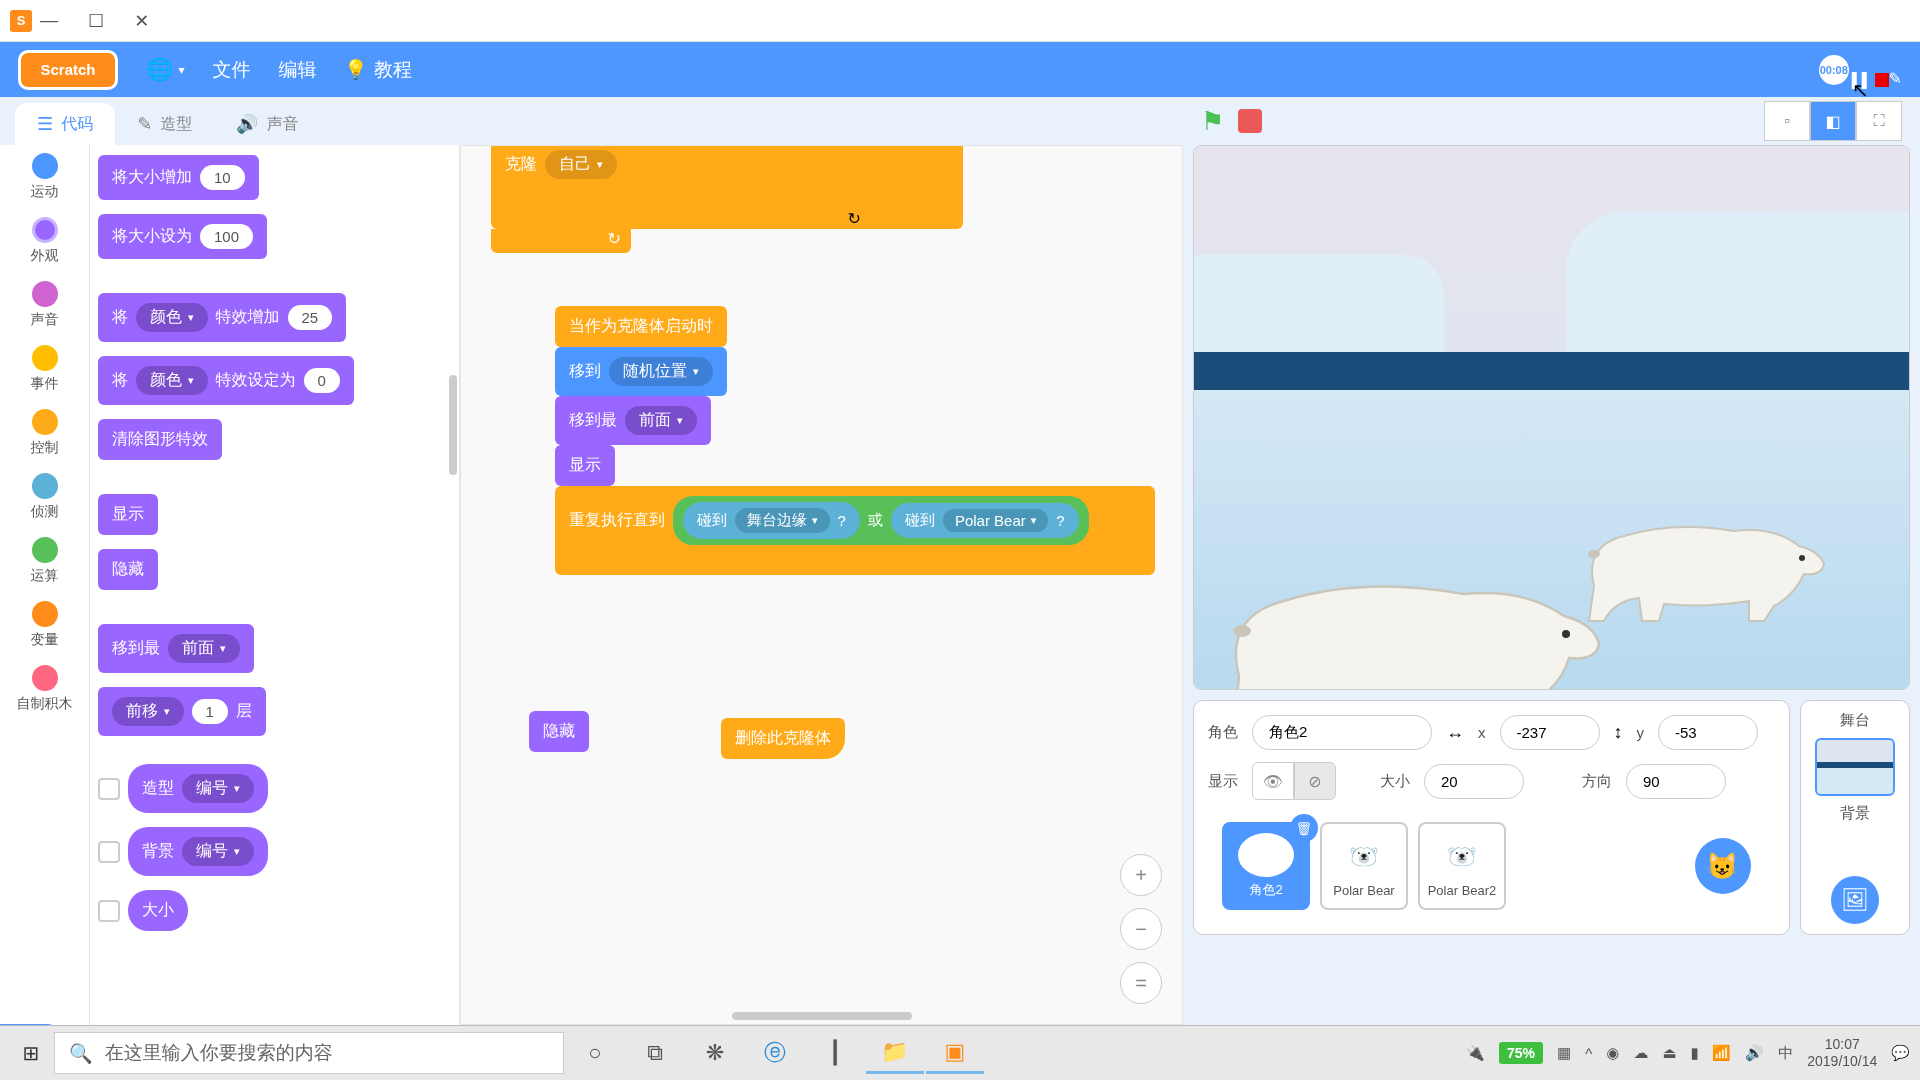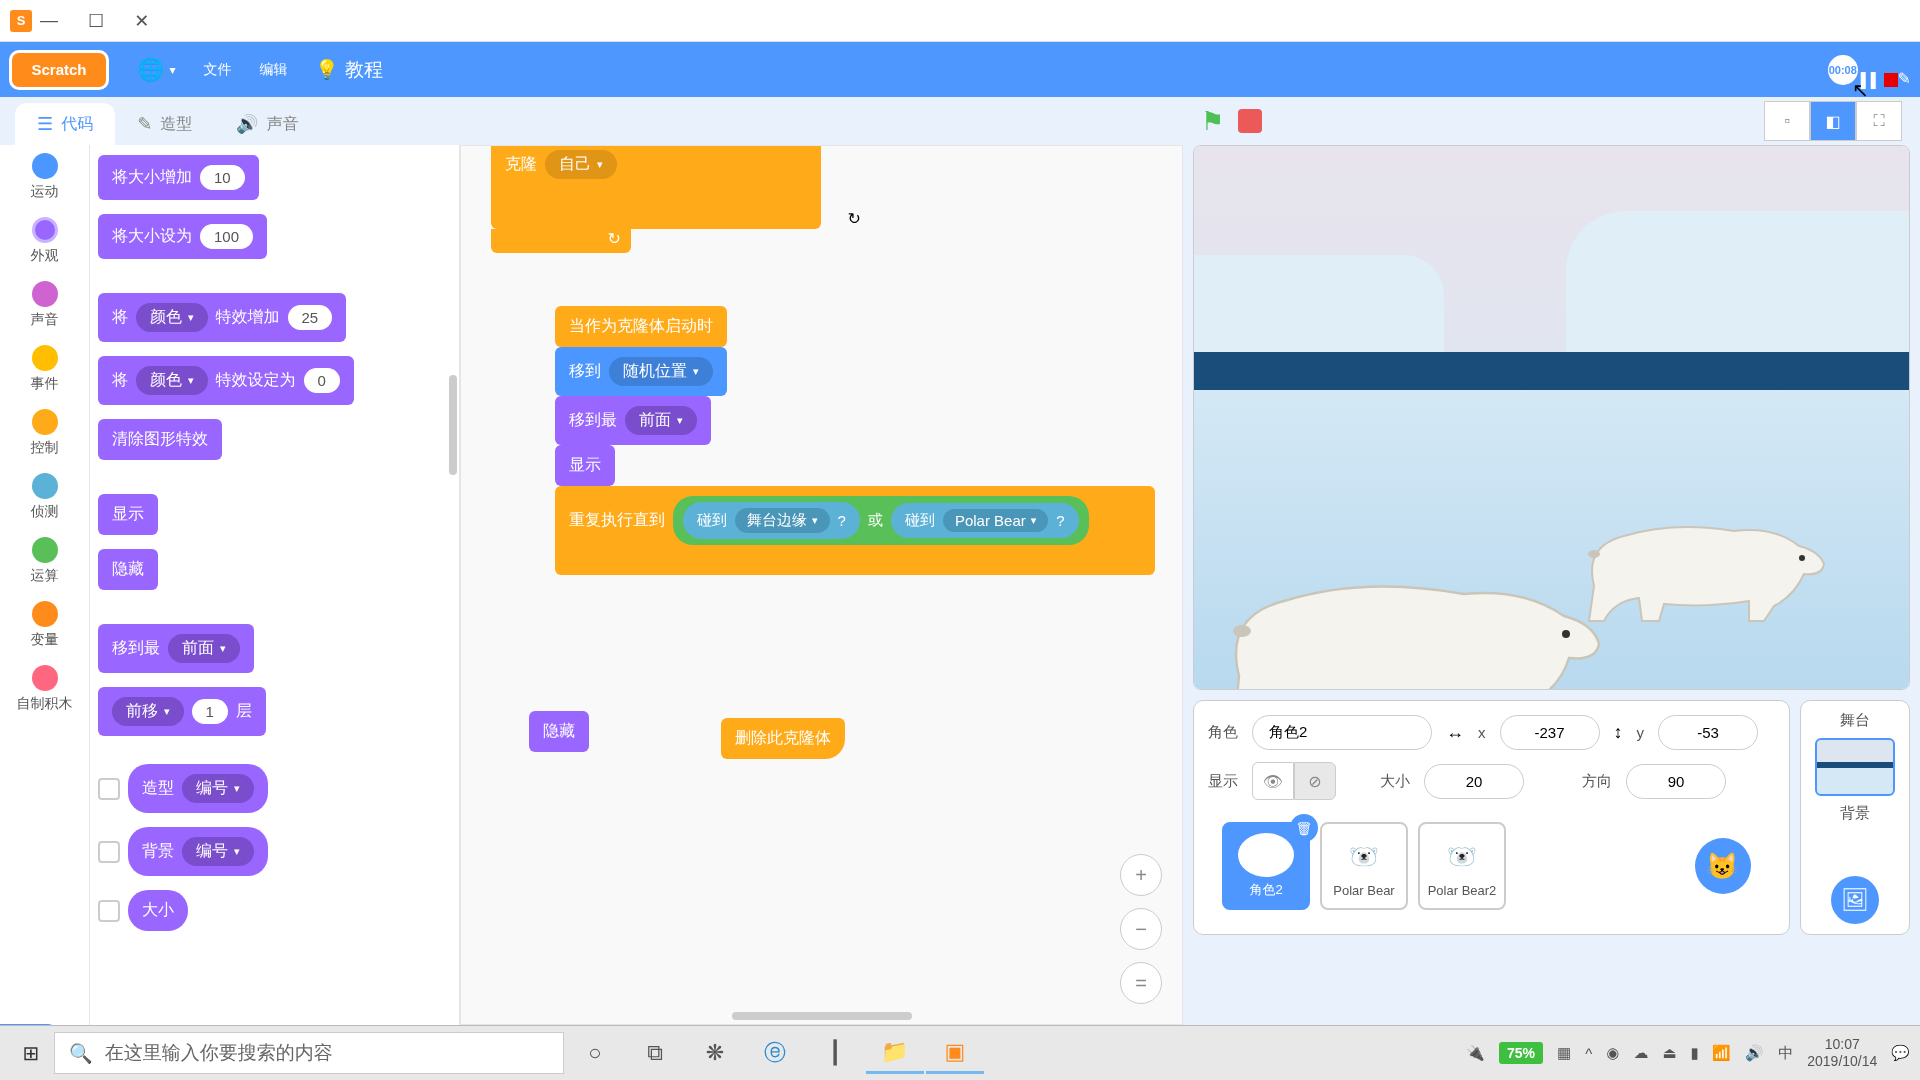--- a/index.html
+++ b/index.html
@@ -1,24 +1,24 @@
 <!DOCTYPE html>
 <html><head>
 <meta charset="utf-8">
 <style>
 * { margin: 0; padding: 0; box-sizing: border-box; font-family: "Microsoft YaHei", Arial, sans-serif; }
 body { background: #f0f0f0; width: 1920px; height: 1080px; overflow: hidden; }
 .titlebar { height: 42px; background: #fff; display: flex; align-items: center; padding: 0 10px; border-bottom: 1px solid #ddd; }
 .titlebar .logo { width: 22px; height: 22px; background: #ff8c1a; border-radius: 3px; margin-right: 8px; display:flex;align-items:center;justify-content:center;color:#fff;font-size:13px;font-weight:bold;}
 .titlebar .title { font-size: 16px; color: #333; flex: 1; }
 .titlebar .win-controls { display: flex; gap: 30px; font-size: 18px; color: #555; }
-.menubar { height: 55px; background: #4d97ff; display: flex; align-items: center; padding: 0 9px; gap: 28px; }
+.menubar { height: 55px; background: #4d97ff; display: flex; align-items: center; padding: 0 18px; gap: 28px; }
 .menubar .scratch-logo { width: 100px; height: 40px; background: #ff8c1a; border-radius: 10px; border:3px solid #fff; display:flex;align-items:center;justify-content:center;color:#fff;font-weight:bold;font-size:15px;}
 .menubar .globe { color: #fff; font-size: 22px; display:flex;align-items:center;gap:5px;}
-.menubar .menu-item { color: #fff; font-size: 14px; font-weight: 500; }
+.menubar .menu-item { color: #fff; font-size: 19px; font-weight: 500; }
 .menubar .bulb { color:#fff;font-size:19px;display:flex;align-items:center;gap:6px;}
 .menubar .project-name { background: #5fa3ff; border: 2px solid #3e82e0; border-radius: 6px; padding: 8px 18px; color: #fff; font-size: 18px; width: 280px; }
 .menubar .right-controls { margin-left: auto; display: flex; align-items: flex-end; }
 .menubar .timer { background: #fff; border: 3px solid #4d97ff; border-radius: 50%; width: 36px; height: 36px; display:flex;align-items:center;justify-content:center;color:#4d97ff;font-size:11px;font-weight:bold;}
 .menubar .rec-ctrl { display:flex;gap:3px;align-items:center;}
 .menubar .pause-icon { color:#fff;font-size:14px;}
 .menubar .stop-rec { width:14px;height:14px;background:#e60000;}
 .menubar .pencil-icon { color:#fff;font-size:16px;}
 .main-area { display: flex; height: calc(100% - 42px - 55px - 55px); }
 .tabs-row { height: 48px; display: flex; align-items: flex-end; padding-left: 15px; gap: 0; background:#e9f1fc;}
@@ -66,21 +66,21 @@
 .stage { margin:0 10px; background:#fff;border:1px solid #ccc;border-radius:8px;height:545px;position:relative;overflow:hidden;}
 .stage-sky { position:absolute;top:0;left:0;right:0;height:60%;background:linear-gradient(#e8e4ed,#dce5f0);}
 .stage-ice { position:absolute;bottom:0;left:0;right:0;height:55%;background:linear-gradient(#d4e8f5,#b8d9ef);}
 .stage-water { position:absolute;top:38%;left:0;right:0;height:12%;background:#1a4d7a;}
 .iceberg { position:absolute;background:#dfeef7;}
 .bear-svg { position:absolute; }
 .sprite-info { margin:10px;display:flex;gap:10px;}
 .sprite-details { flex:1;background:#fff;border:1px solid #ccc;border-radius:10px;padding:14px;}
 .sprite-row { display:flex;align-items:center;gap:14px;margin-bottom:12px;}
 .sprite-row .lbl { font-size:15px;color:#555;}
-.sprite-row input { border:1px solid #ccc;border-radius:20px;padding:8px 16px;font-size:15px;width:100px;text-align:center;}
+.sprite-row input { border:1px solid #ccc;border-radius:20px;padding:8px 16px;font-size:15px;width:100px;}
 .sprite-row .wide { width:180px;text-align:left;}
 .vis-btns { display:flex;}
 .vis-btn { width:42px;height:38px;border:1px solid #ccc;display:flex;align-items:center;justify-content:center;color:#888;}
 .vis-btn:first-child{border-radius:6px 0 0 6px;}
 .vis-btn:last-child{border-radius:0 6px 6px 0;background:#e8e8e8;}
 .sprite-list { display:flex;gap:10px;padding:10px 14px;align-items:flex-start;}
 .sprite-tile { width:88px;height:88px;border:2px solid #ccc;border-radius:8px;background:#fff;display:flex;flex-direction:column;align-items:center;justify-content:center;position:relative;padding:4px;}
 .sprite-tile.selected { border-color:#4d97ff;background:#4d97ff;}
 .sprite-tile.selected .tile-lbl{color:#fff;}
 .sprite-tile .thumb { width:56px;height:44px;background:#fff;border-radius:50%;display:flex;align-items:center;justify-content:center;}
@@ -249,21 +249,21 @@
         <div class="palette-row">
             <div class="checkbox-sq"></div>
             <div class="looks-block" style="border-radius:20px;margin:0;">大小</div>
           </div>
         <div class="scroll-thumb"></div>
       </div>
 
       <div class="workspace">
 
         <div class="ws-blocks" style="top:-6px;left:30px;">
-          <div class="c-shape" style="width:330px;">
+          <div class="c-shape" style="width:472px;">
             <div class="c-top">
                 <div class="control-block" style="background:transparent;padding:0;">
                   <span>克隆</span>
                   <span class="drop">自己</span>
                 </div>
               </div>
             <div class="c-body" style="height:20px;"></div>
             <div class="c-foot" style="width:380px;display:flex;justify-content:flex-end;padding-right:10px;">
                 <span>↻</span>
               </div>

